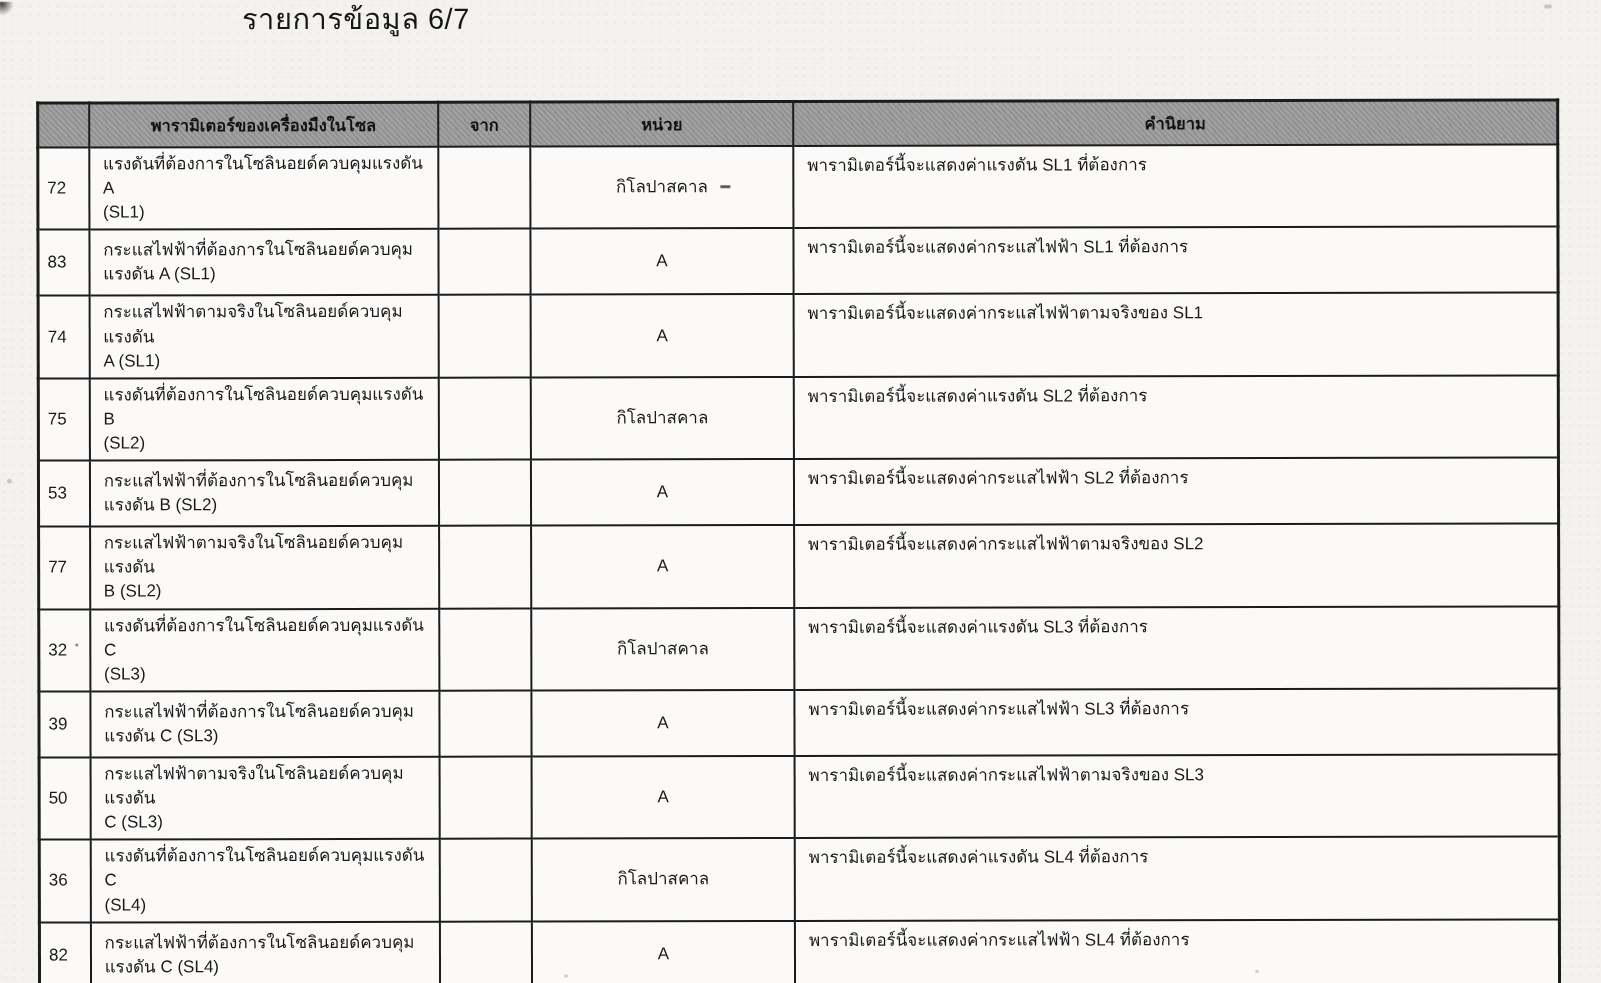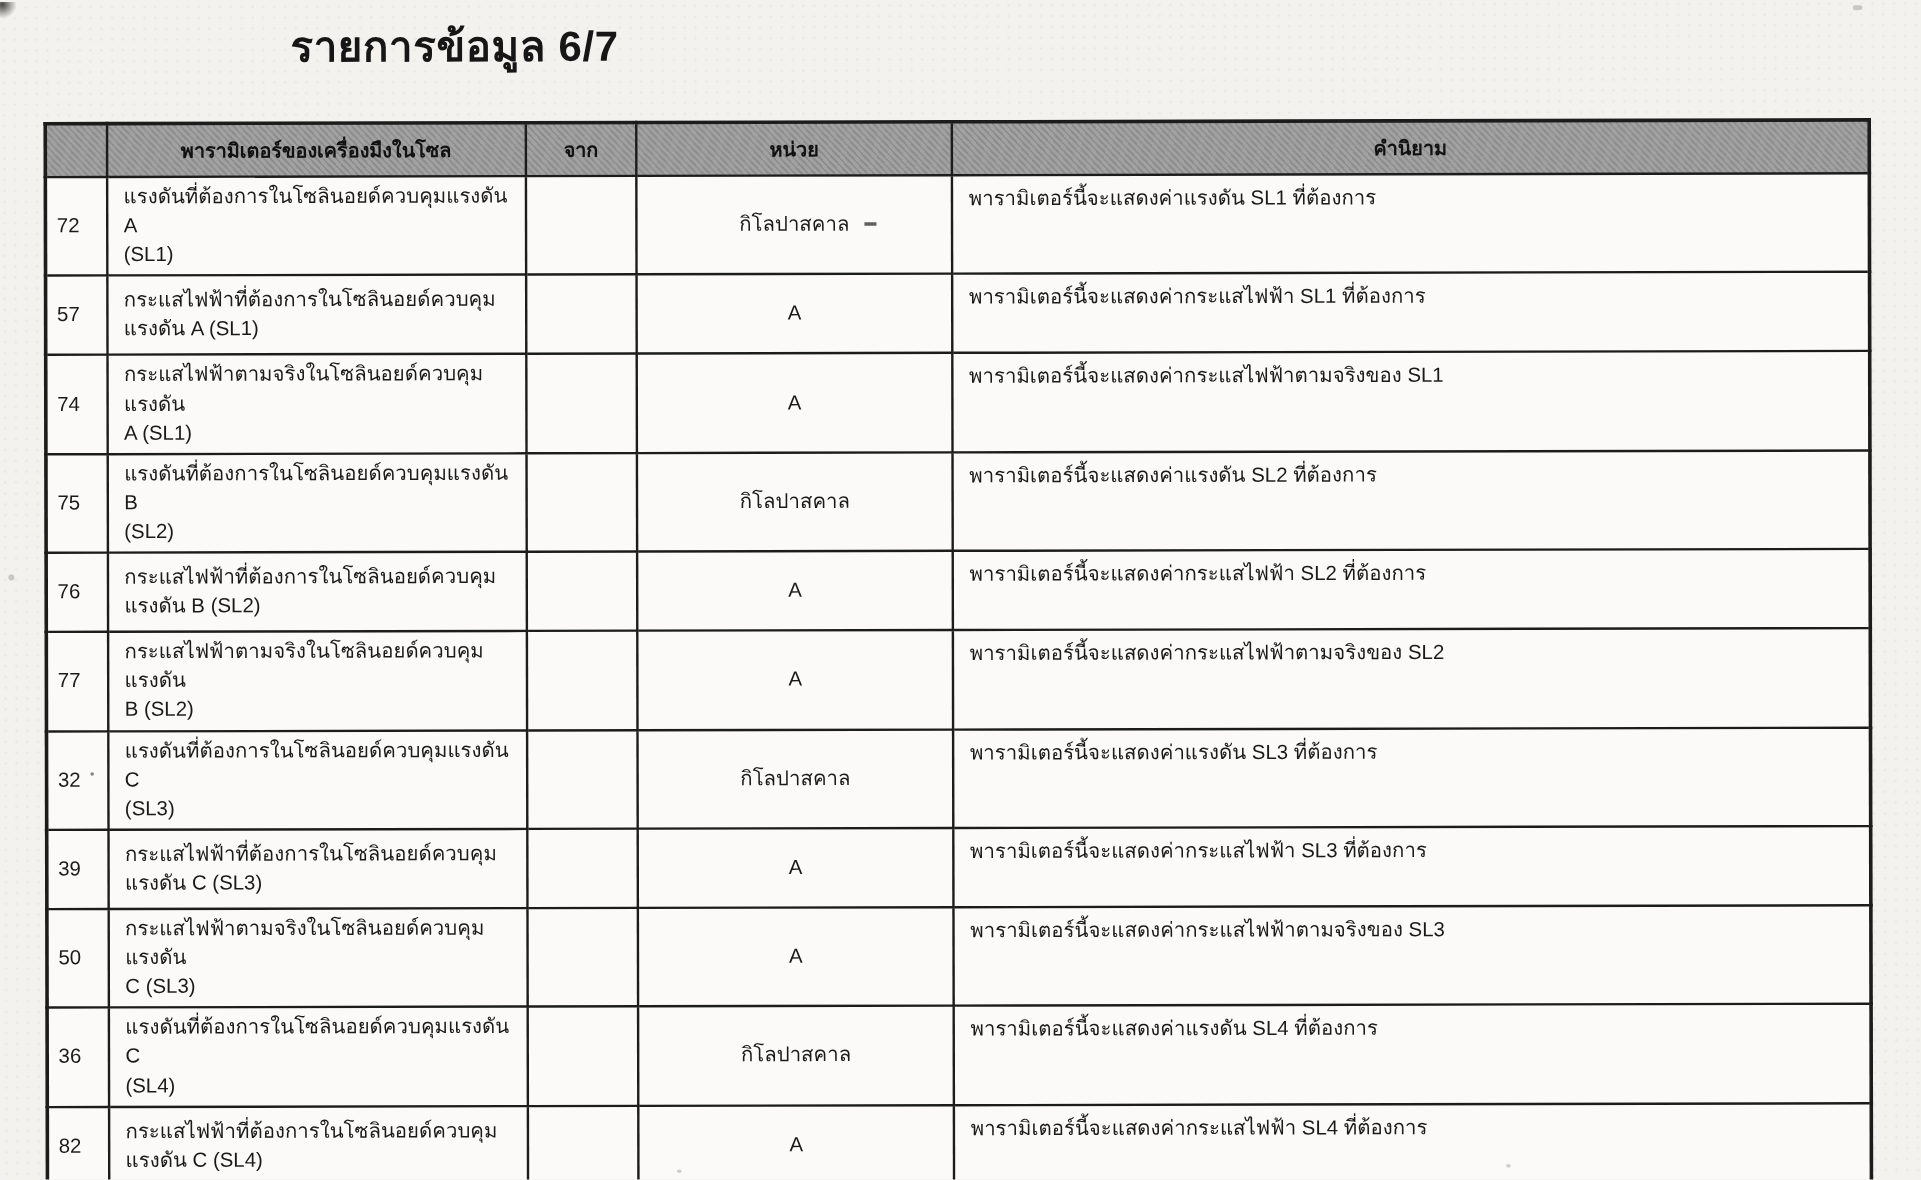--- a/index.html
+++ b/index.html
@@ -18,24 +18,24 @@
     height: 983px;
     background:
       radial-gradient(rgba(120,115,108,0.07) 1px, transparent 1.2px),
       var(--page-bg, #f4f2ef);
     background-size: 9px 9px, auto;
     transform: rotate(-0.12deg);
   }
   .doc-title {
     position: absolute;
     left: 243px;
-    top: 16px;
+    top: 0;
     margin: 0;
-    font-size: 35px;
-    font-weight: 700;
+    font-size: 29px;
+    font-weight: 400;
     letter-spacing: 0.5px;
     color: #161616;
     line-height: 1.3;
   }
   table.data-table {
     position: absolute;
     left: 37px;
     top: 100px;
     width: 1523px;
     border-collapse: collapse;
@@ -135,21 +135,21 @@
     <tbody id="table-body">
         <tr>
           <td class="td-no">72</td>
           <td class="td-param">แรงดันที่ต้องการในโซลินอยด์ควบคุมแรงดัน A
 (SL1)</td>
           <td class="td-from"></td>
           <td class="td-unit">กิโลปาสคาล</td>
           <td class="td-def">พารามิเตอร์นี้จะแสดงค่าแรงดัน SL1 ที่ต้องการ</td>
         </tr>
         <tr>
-          <td class="td-no">57</td>
+          <td class="td-no">83</td>
           <td class="td-param">กระแสไฟฟ้าที่ต้องการในโซลินอยด์ควบคุม
 แรงดัน A (SL1)</td>
           <td class="td-from"></td>
           <td class="td-unit">A</td>
           <td class="td-def">พารามิเตอร์นี้จะแสดงค่ากระแสไฟฟ้า SL1 ที่ต้องการ</td>
         </tr>
         <tr>
           <td class="td-no">74</td>
           <td class="td-param">กระแสไฟฟ้าตามจริงในโซลินอยด์ควบคุมแรงดัน
 A (SL1)</td>
@@ -159,21 +159,21 @@
         </tr>
         <tr>
           <td class="td-no">75</td>
           <td class="td-param">แรงดันที่ต้องการในโซลินอยด์ควบคุมแรงดัน B
 (SL2)</td>
           <td class="td-from"></td>
           <td class="td-unit">กิโลปาสคาล</td>
           <td class="td-def">พารามิเตอร์นี้จะแสดงค่าแรงดัน SL2 ที่ต้องการ</td>
         </tr>
         <tr>
-          <td class="td-no">76</td>
+          <td class="td-no">53</td>
           <td class="td-param">กระแสไฟฟ้าที่ต้องการในโซลินอยด์ควบคุม
 แรงดัน B (SL2)</td>
           <td class="td-from"></td>
           <td class="td-unit">A</td>
           <td class="td-def">พารามิเตอร์นี้จะแสดงค่ากระแสไฟฟ้า SL2 ที่ต้องการ</td>
         </tr>
         <tr>
           <td class="td-no">77</td>
           <td class="td-param">กระแสไฟฟ้าตามจริงในโซลินอยด์ควบคุมแรงดัน
 B (SL2)</td>

